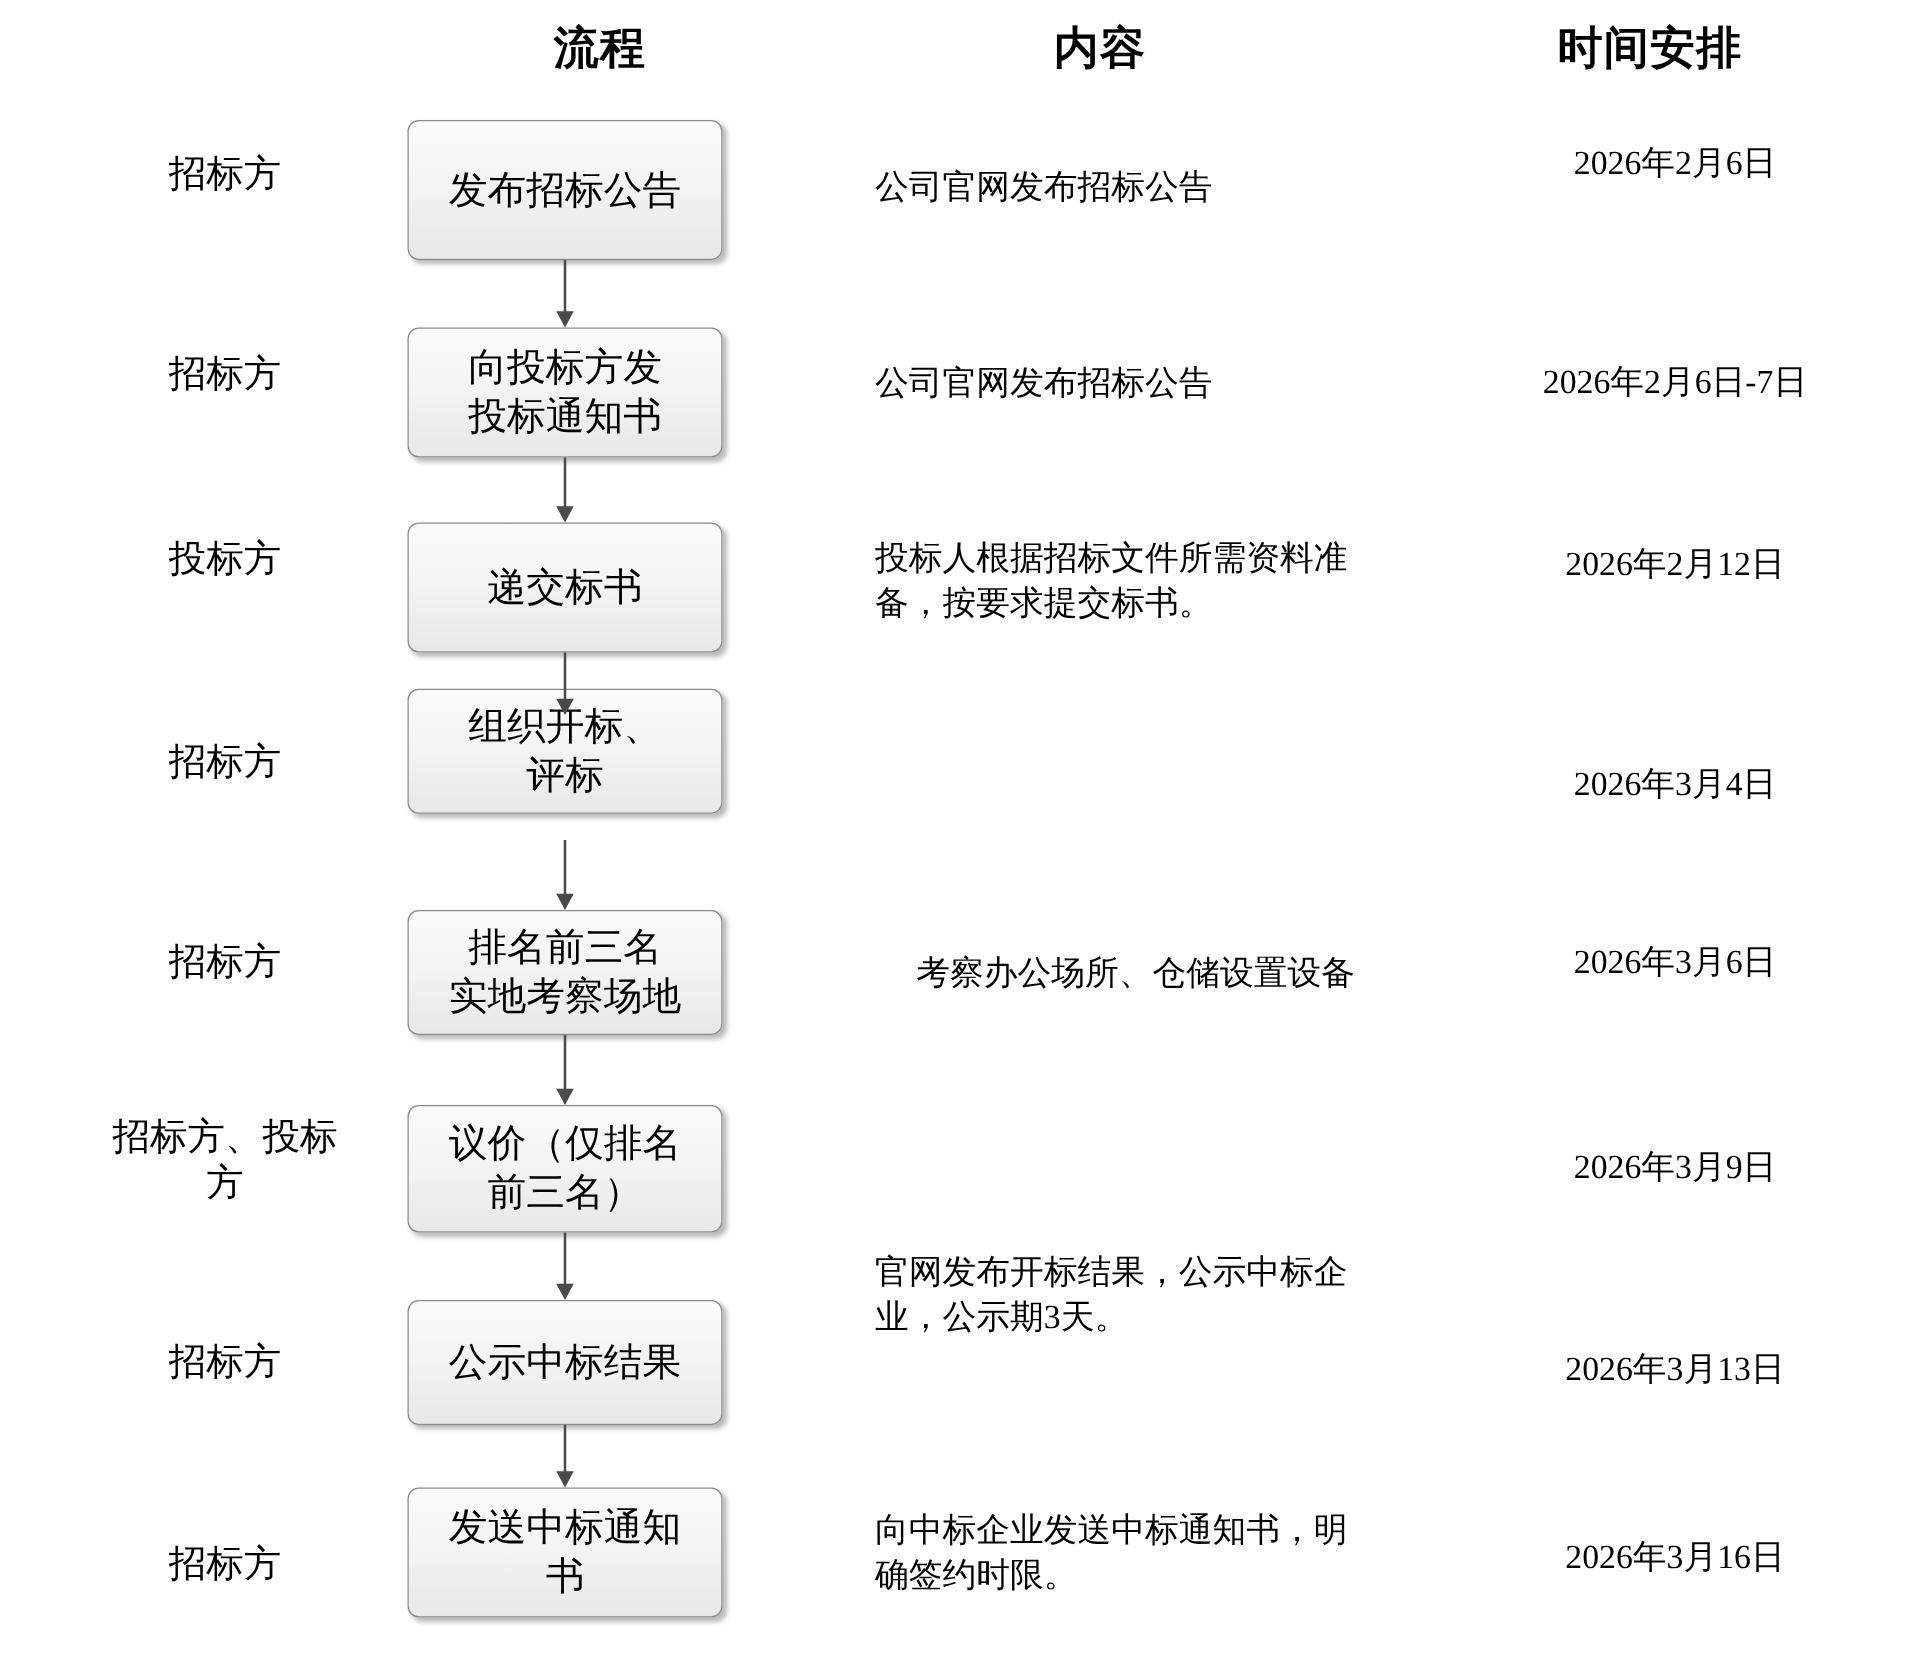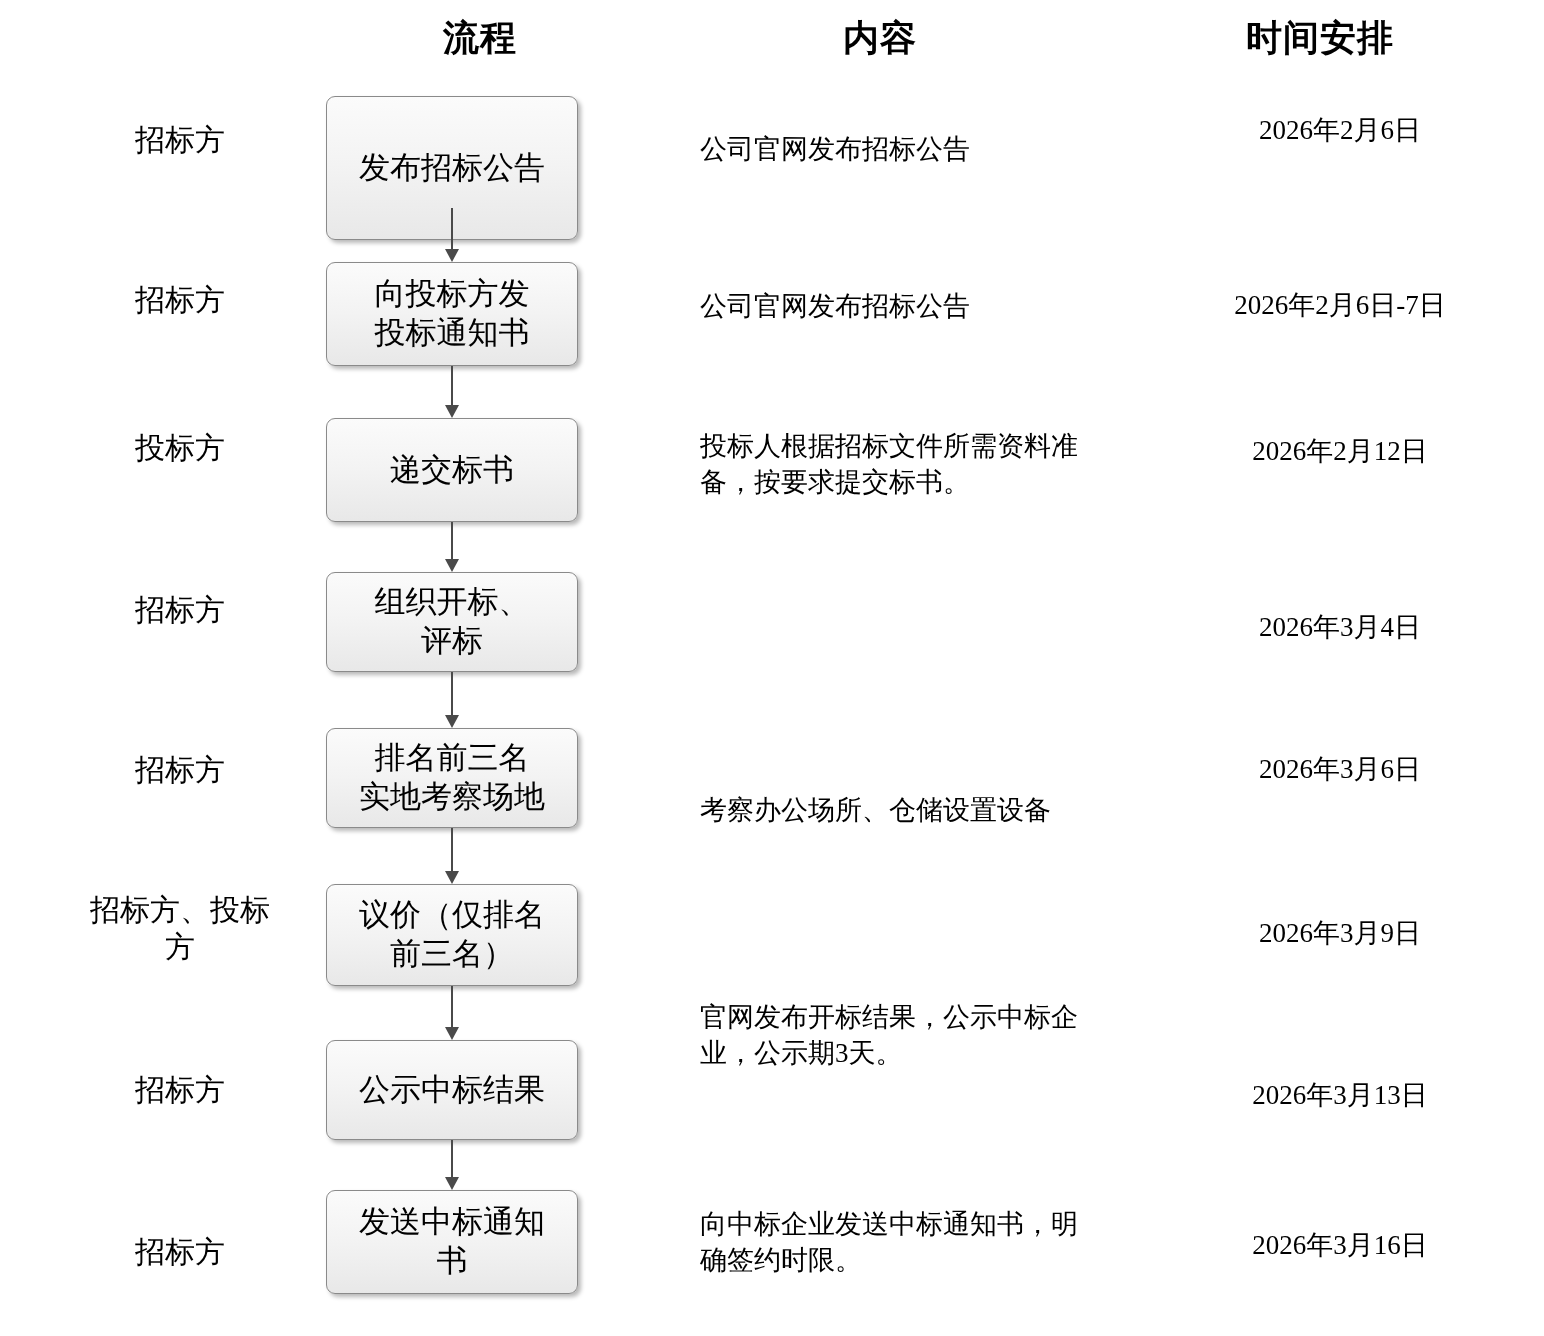--- a/index.html
+++ b/index.html
@@ -126,21 +126,21 @@
   <div class="header-row">
     <div class="header-cell hdr-step">流程</div>
     <div class="header-cell hdr-time">时间安排</div>
     <div class="header-cell hdr-cont">内容</div>
   </div>
 
   <div id="rows-host">
       <div class="row" style="top: 0px;">
         <div class="owner" style="top: 122px;">招标方</div>
         <div class="boxwrap" style="top: 96px;">
-          <div class="box" style="height: 144px;">发布招标公告</div>
+          <div class="box" style="height: 112px;">发布招标公告</div>
         </div>
         <div class="content" style="top: 131px;">公司官网发布招标公告</div>
         <div class="time" style="top: 113px;">2026年2月6日</div>
       </div>
       <div class="row" style="top: 0px;">
         <div class="owner" style="top: 282px;">招标方</div>
         <div class="boxwrap" style="top: 262px;">
           <div class="box" style="height: 104px;">向投标方发
 投标通知书</div>
         </div>
@@ -151,33 +151,33 @@
         <div class="owner" style="top: 430px;">投标方</div>
         <div class="boxwrap" style="top: 418px;">
           <div class="box" style="height: 104px;">递交标书</div>
         </div>
         <div class="content" style="top: 428px;">投标人根据招标文件所需资料准
 备，按要求提交标书。</div>
         <div class="time" style="top: 434px;">2026年2月12日</div>
       </div>
       <div class="row" style="top: 0px;">
         <div class="owner" style="top: 592px;">招标方</div>
-        <div class="boxwrap" style="top: 572px; border-radius: 14px;">
+        <div class="boxwrap" style="top: 551px; border-radius: 14px;">
           <div class="box" style="height: 100px;">组织开标、
 评标</div>
         </div>
         <div class="time" style="top: 610px;">2026年3月4日</div>
       </div>
       <div class="row" style="top: 0px;">
         <div class="owner" style="top: 752px;">招标方</div>
         <div class="boxwrap" style="top: 728px;">
           <div class="box" style="height: 100px;">排名前三名
 实地考察场地</div>
         </div>
-        <div class="content" style="top: 792px;">考察办公场所、仓储设置设备</div>
+        <div class="content" style="top: 760px; margin-left: 33px;">考察办公场所、仓储设置设备</div>
         <div class="time" style="top: 752px;">2026年3月6日</div>
       </div>
       <div class="row" style="top: 0px;">
         <div class="owner" style="top: 892px;">招标方、投标
 方</div>
         <div class="boxwrap" style="top: 884px;">
           <div class="box" style="height: 102px;">议价（仅排名
 前三名）</div>
         </div>
         <div class="time" style="top: 916px;">2026年3月9日</div>

